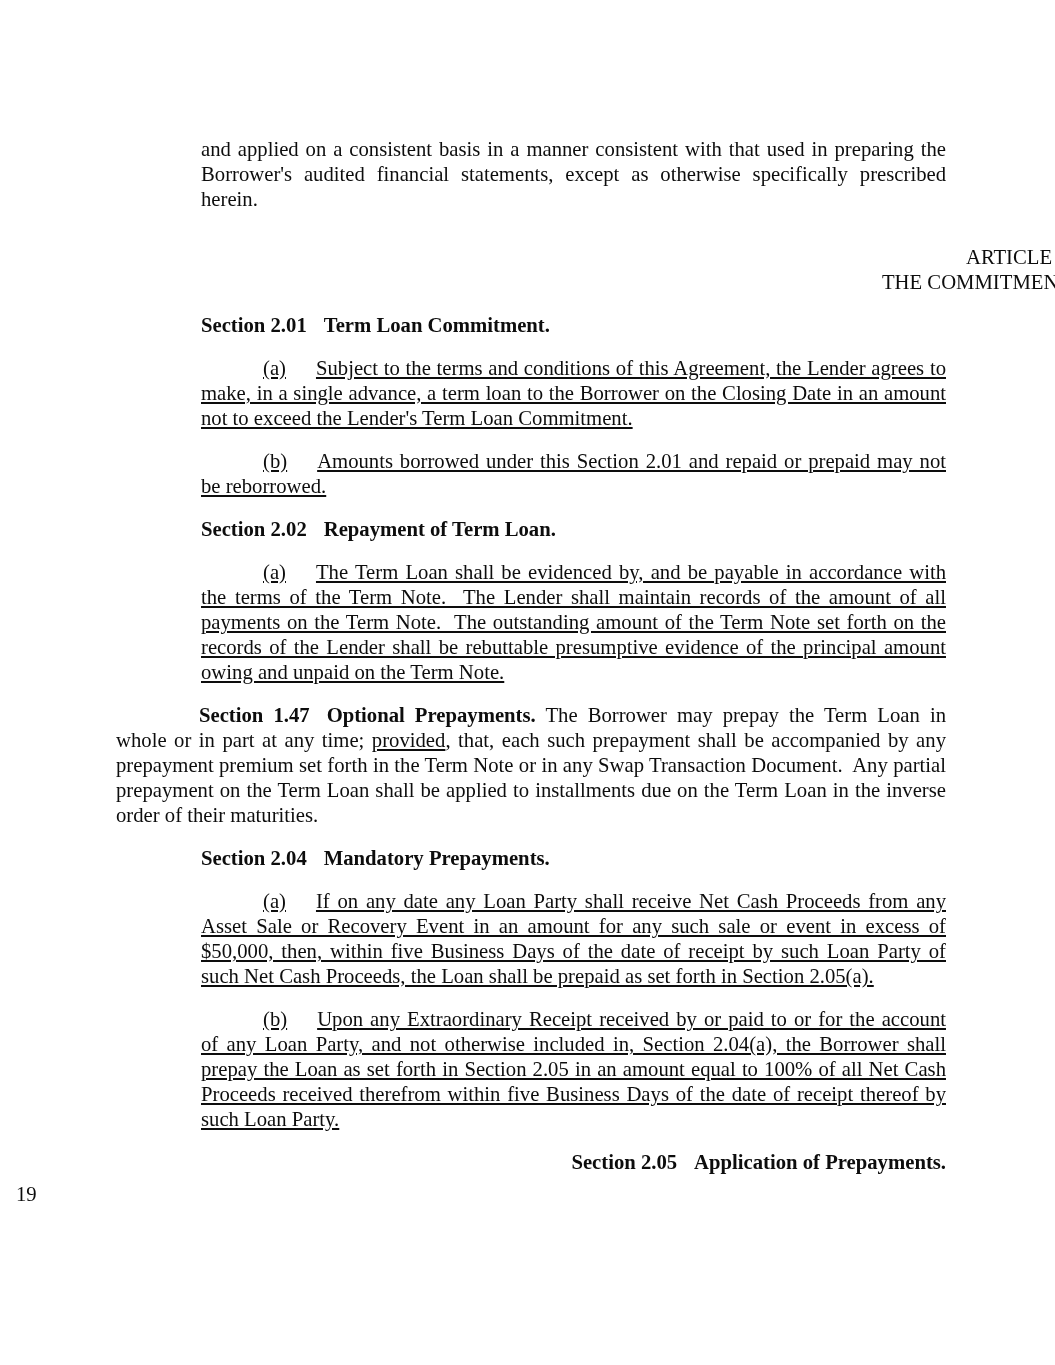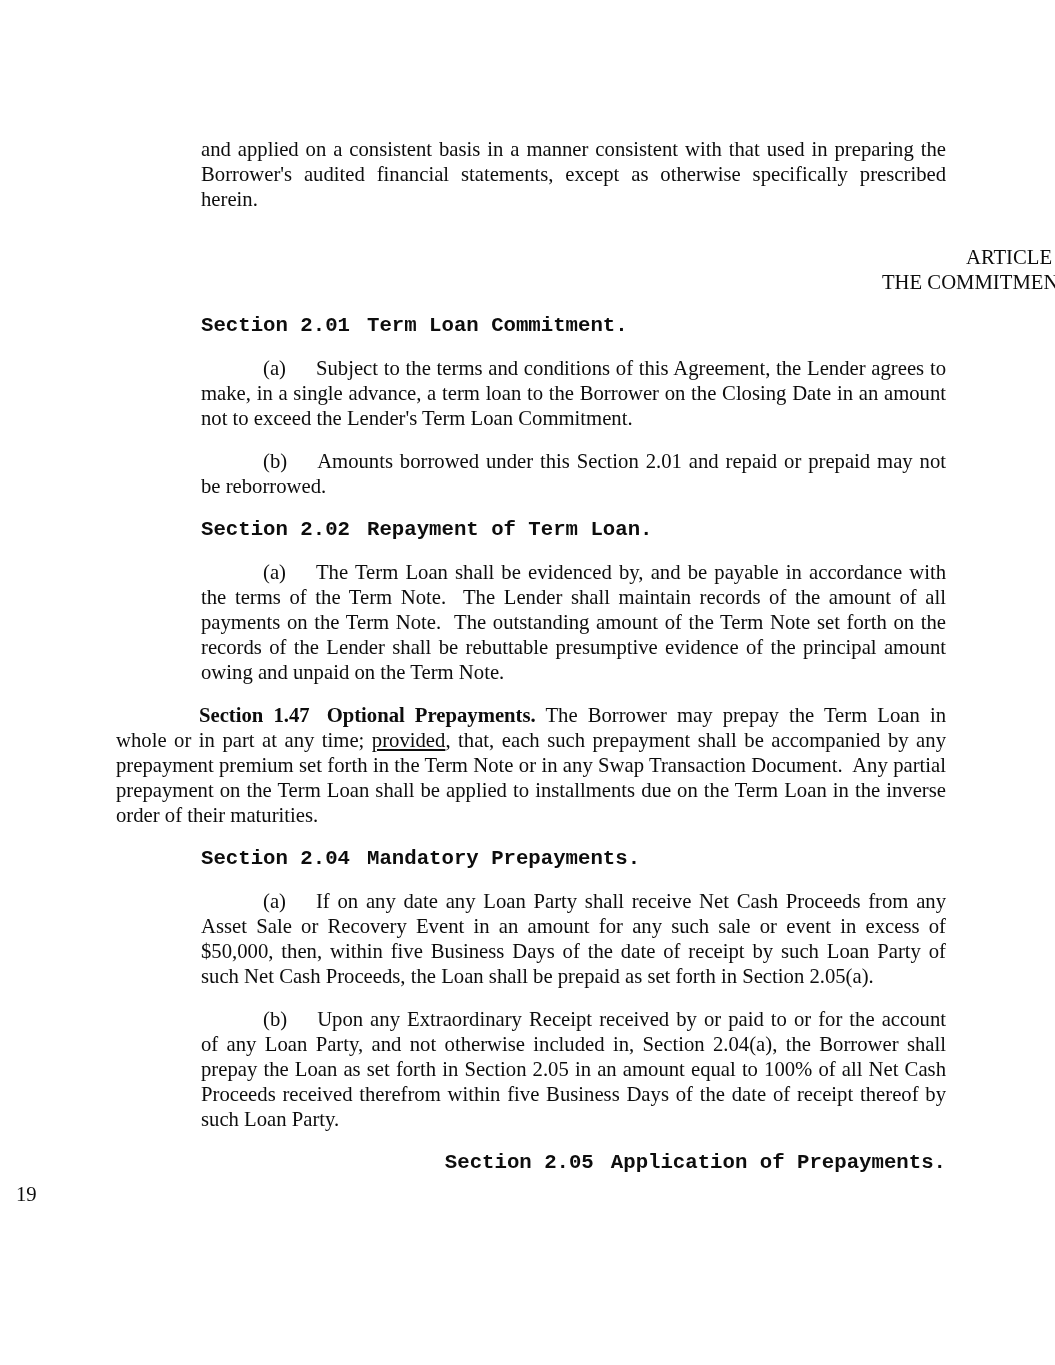--- a/index.html
+++ b/index.html
@@ -25,35 +25,35 @@
     margin: 0 0 18px 0;
   }
   .indent {
     margin-left: 85px;
   }
   .justify {
     text-align: justify;
   }
   .body-para {
     text-indent: 62px;
+    text-decoration: underline;
   }
   .tab {
     display: inline-block;
     width: 30px;
   }
   .htab {
     display: inline-block;
     width: 17px;
   }
   .bold {
     font-weight: bold;
   }
   .section-heading {
     font-weight: bold;
-    font-family: Liberation Mono, monospace;
   }
   .article-heading {
     margin-left: -100px;
     margin-right: -125px;
     margin-top: 33px;
     margin-bottom: 18px;
     text-align: right;
     font-weight: normal;
   }
   .runin {

